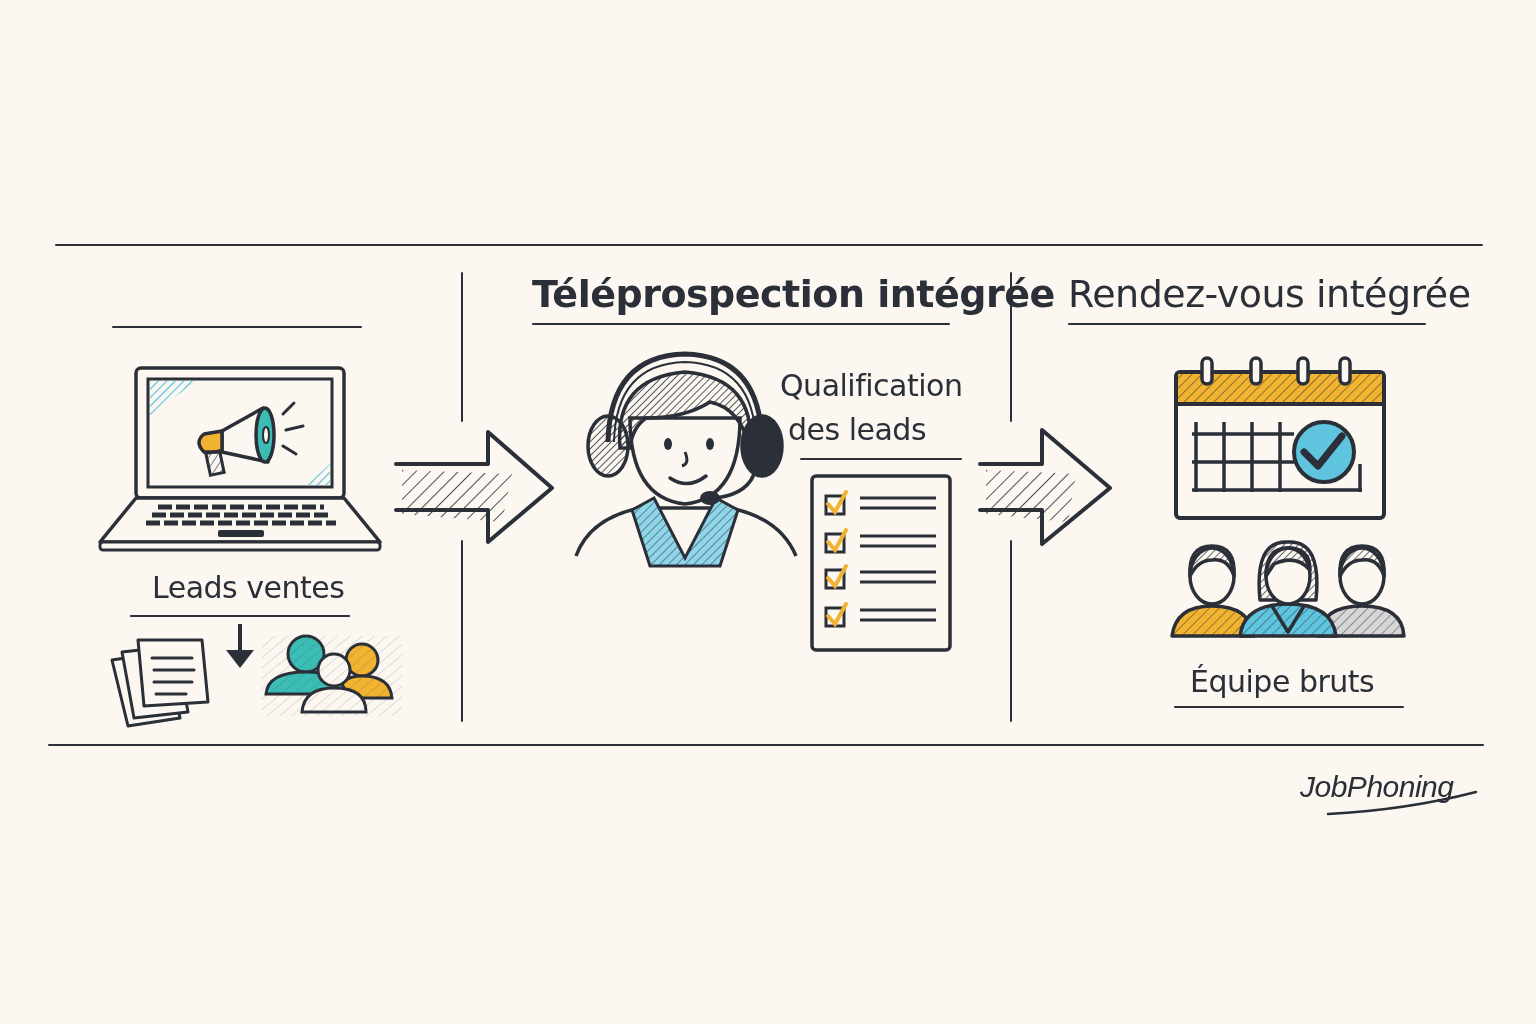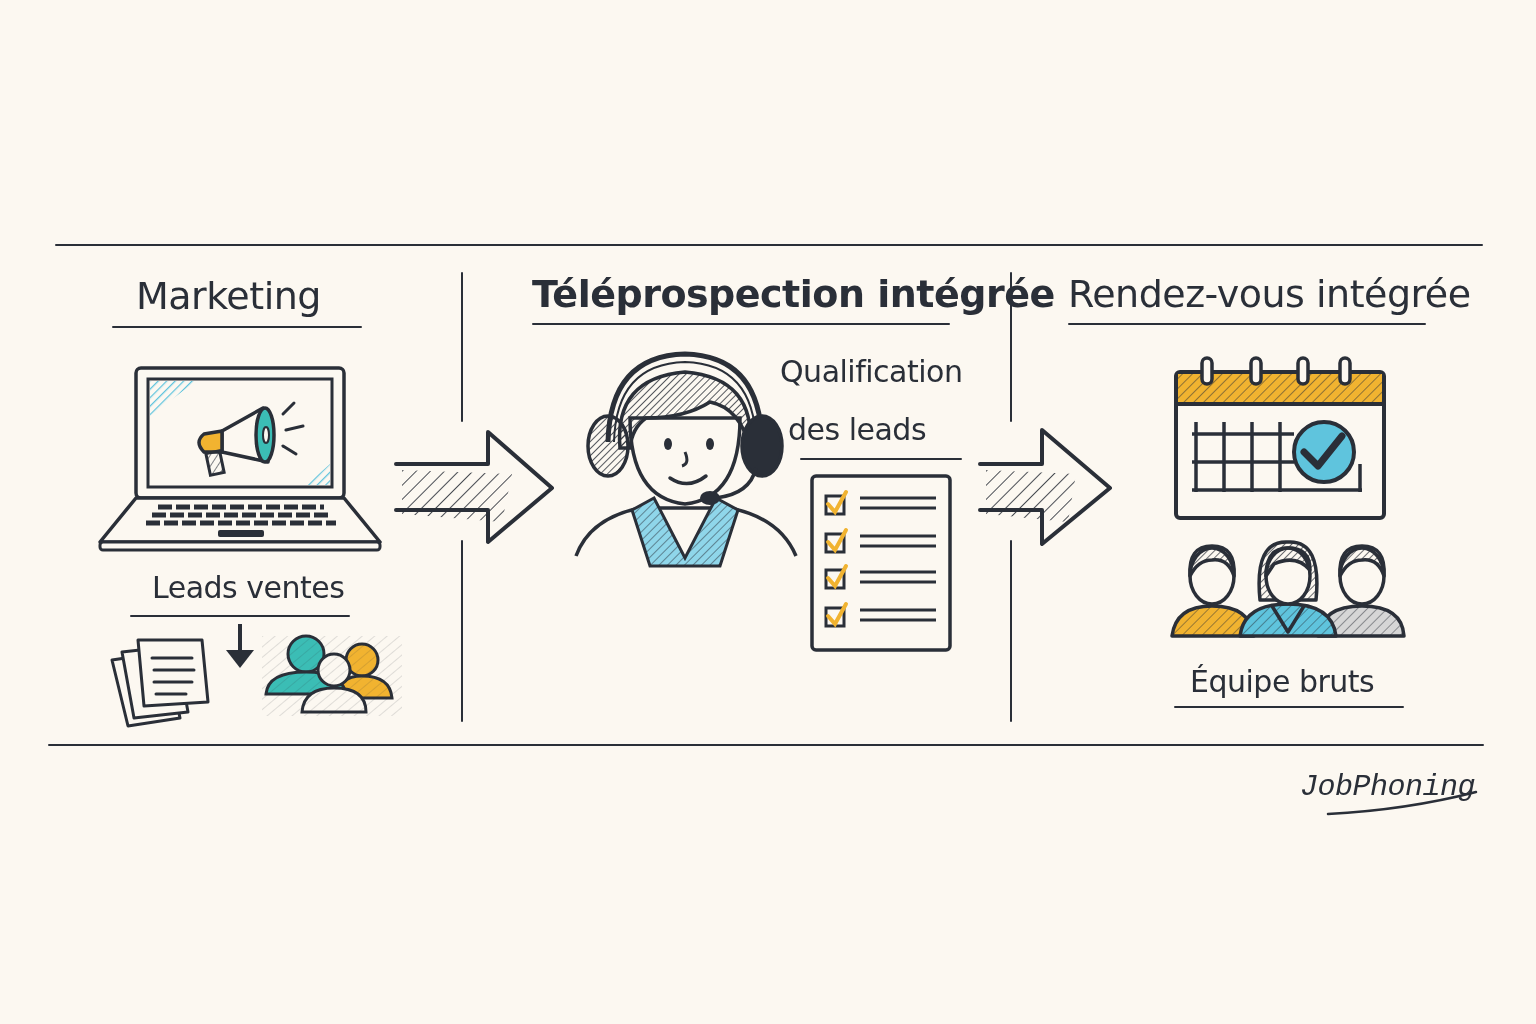--- a/index.html
+++ b/index.html
@@ -13,36 +13,35 @@
   .abs { position:absolute; }
   .hand {
     font-family: "DejaVu Sans", sans-serif;
     font-weight: normal;
     color:#2a2f38;
     letter-spacing: -0.5px;
     white-space: nowrap;
   }
   .title { font-size:38px; }
   .sub { font-size:30px; }
-  .sig { font-family:Liberation Mono, monospace; font-style:italic; font-size:30px; }
+  .sig { font-family:Liberation Sans, sans-serif; font-style:italic; font-size:30px; }
   .line { position:absolute; background:#2a2f38; border-radius:2px; }
   svg { position:absolute; overflow:visible; }
 </style>
 </head>
 <body>
 
 <div class="line" style="left:55px; top:244px; width:1428px; height:2px;"></div>
 <div class="line" style="left:48px; top:744px; width:1436px; height:2px;"></div>
 <div class="line" style="left:461px; top:272px; width:2px; height:150px;"></div>
 <div class="line" style="left:461px; top:540px; width:2px; height:182px;"></div>
 <div class="line" style="left:1010px; top:272px; width:2px; height:150px;"></div>
 <div class="line" style="left:1010px; top:540px; width:2px; height:182px;"></div>
 
 <div class="abs" style="left:90px; top:260px; width:340px; height:470px;">
-  <div class="abs hand title" style="left:46px; top:14px;">Marketing</div>
   <div class="line" style="left:22px; top:66px; width:240px; height:2px;"></div>
   <div class="line" style="left:252px; top:66px; width:20px; height:2px;"></div>
 </div>
 
 <svg style="left:96px; top:366px;" width="290" height="186" viewBox="0 0 290 186">
   <defs>
     <pattern id="hatchBlue" width="6" height="6" patternUnits="userSpaceOnUse" patternTransform="rotate(45)">
       <rect width="6" height="6" fill="none"></rect>
       <line x1="0" y1="0" x2="0" y2="6" stroke="#5fc4dd" stroke-width="2.5"></line>
     </pattern>
@@ -155,21 +154,21 @@
 
   <path d="M186,120 Q180,146 146,150" fill="none" stroke="#2a2f38" stroke-width="3.5"></path>
   <ellipse cx="140" cy="150" rx="10" ry="7" fill="#2a2f38"></ellipse>
 
   <ellipse cx="98" cy="96" rx="4" ry="6" fill="#2a2f38"></ellipse>
   <ellipse cx="140" cy="96" rx="4" ry="6" fill="#2a2f38"></ellipse>
   <path d="M115,104 Q120,116 112,118" fill="none" stroke="#2a2f38" stroke-width="3"></path>
   <path d="M100,130 Q118,142 136,128" fill="none" stroke="#2a2f38" stroke-width="3.5" stroke-linecap="round"></path>
 </svg>
 
-<div class="abs hand sub" style="left:780px; top:354px;text-align:right;">Qualification</div>
+<div class="abs hand sub" style="left:780px; top:368px;text-align:right;">Qualification</div>
 <div class="abs hand sub" style="left:788px; top:412px;">des leads</div>
 <div class="line" style="left:800px; top:458px; width:162px; height:2px;"></div>
 
 <svg style="left:808px; top:474px;" width="146" height="180" viewBox="0 0 146 180">
   <rect x="4" y="2" width="138" height="174" rx="4" fill="#fcf8f1" stroke="#2a2f38" stroke-width="3.5"></rect>
   <g>
     <rect x="18" y="22" width="18" height="18" fill="#fcf8f1" stroke="#2a2f38" stroke-width="3"></rect>
     <path d="M20,30 L27,38 L38,18" fill="none" stroke="#f1b330" stroke-width="4" stroke-linecap="round"></path>
     <line x1="52" y1="24" x2="128" y2="24" stroke="#2a2f38" stroke-width="3"></line>
     <line x1="52" y1="34" x2="128" y2="34" stroke="#2a2f38" stroke-width="3"></line>

